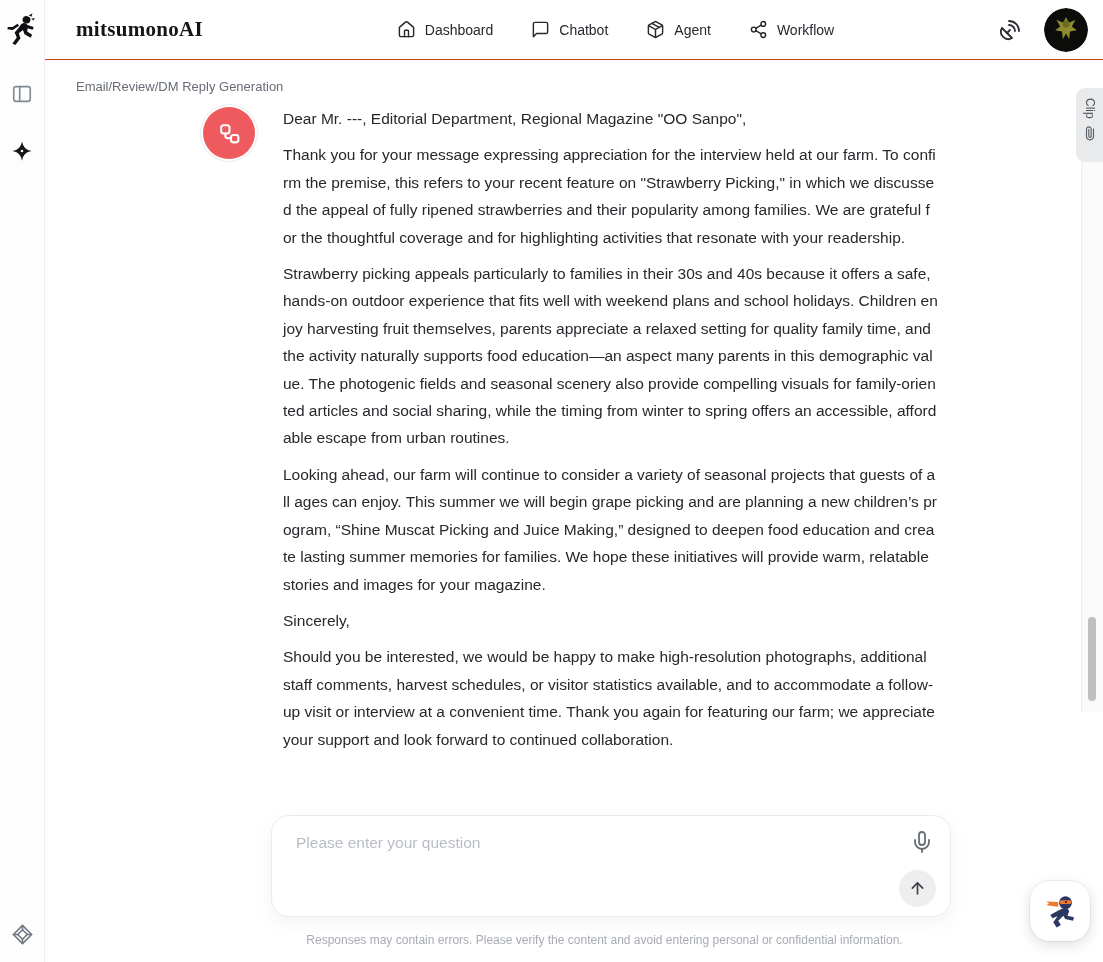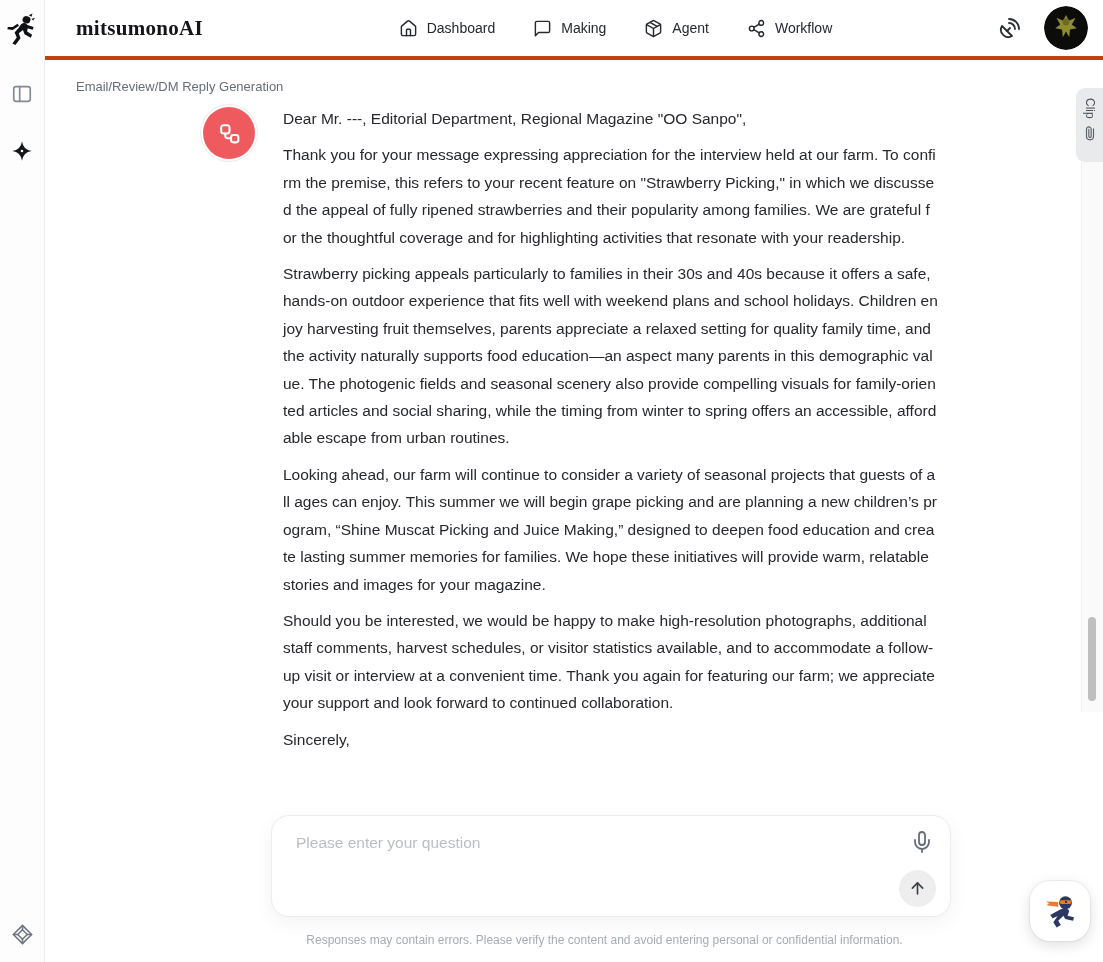--- a/index.html
+++ b/index.html
@@ -14,21 +14,21 @@
   .rail .rail-btn { width:24px; height:24px; margin-top:30px; display:flex; align-items:center; justify-content:center;
                     color:#828a94; cursor:pointer; }
   .rail .rail-btn.dark { color:#141619; margin-top:33px; }
   .rail .spacer { flex:1; }
   .rail .rail-bottom { margin-bottom:16px; color:#6f7681; width:24px; height:24px; }
 
   
   .main { flex:1; display:flex; flex-direction:column; min-width:0; }
 
   
-  .header { height:60px; flex:0 0 60px; border-bottom:4px solid #c2410c; display:flex;
+  .header { height:60px; flex:0 0 60px; border-bottom:1px solid #c2410c; display:flex;
             align-items:center; padding:0 15px 0 31px; background:#fff; }
   .brand { font-family:"Liberation Serif","DejaVu Serif",serif; font-size:21px; font-weight:600;
            color:#141519; letter-spacing:.3px; cursor:pointer; }
   .nav { display:flex; align-items:flex-start; gap:38px; margin:11px auto; padding-left:30px; }
   .nav-item { display:flex; align-items:center; gap:9px; cursor:pointer; color:#25282d; }
   .nav-item svg { width:19px; height:19px; }
   .nav-item .lbl { font-size:14px; font-weight:500; }
   .header-right { display:flex; align-items:center; gap:22px; }
   .icon-btn { color:#2a2d33; width:24px; height:24px; cursor:pointer; display:flex; align-items:center; justify-content:center; }
   .avatar { width:44px; height:44px; border-radius:50%; overflow:hidden; cursor:pointer; flex:0 0 44px; }
@@ -131,21 +131,21 @@
           <svg class="stroked" viewBox="0 0 24 24">
             <path d="M3 10.2 a2 2 0 0 1 .7-1.5 l7-6 a2 2 0 0 1 2.6 0 l7 6 a2 2 0 0 1 .7 1.5 V19 a2 2 0 0 1 -2 2 H5 a2 2 0 0 1 -2 -2 Z"></path>
             <path d="M14.5 21 v-7 a1 1 0 0 0 -1 -1 h-3 a1 1 0 0 0 -1 1 v7"></path>
           </svg>
           <span class="lbl">Dashboard</span>
         </div>
         <div class="nav-item">
           <svg class="stroked" viewBox="0 0 24 24">
             <path d="M21 15a2 2 0 0 1-2 2H7l-4 4V5a2 2 0 0 1 2-2h14a2 2 0 0 1 2 2z"></path>
           </svg>
-          <span class="lbl">Making</span>
+          <span class="lbl">Chatbot</span>
         </div>
         <div class="nav-item">
           <svg class="stroked" viewBox="0 0 24 24">
             <path d="M21 8a2 2 0 0 0-1-1.73l-7-4a2 2 0 0 0-2 0l-7 4A2 2 0 0 0 3 8v8a2 2 0 0 0 1 1.73l7 4a2 2 0 0 0 2 0l7-4A2 2 0 0 0 21 16Z"></path>
             <path d="M3.3 7 12 12l8.7-5"></path>
               <path d="M12 22V12"></path>
               <path d="m7.5 4.27 9 5.15"></path>
           </svg>
           <span class="lbl">Agent</span>
         </div>
@@ -189,22 +189,22 @@
             <rect x="4" y="4" width="8" height="8" rx="2.4"></rect>
             <path d="M8 12v2.5a2 2 0 0 0 2 2h2.5"></path>
             <rect x="13.5" y="13.5" width="7" height="7" rx="2.2"></rect>
           </svg>
         </div>
         <div class="msg-body">
             <p>Dear Mr. ---, Editorial Department, Regional Magazine "OO Sanpo",</p>
             <p>Thank you for your message expressing appreciation for the interview held at our farm. To confirm the premise, this refers to your recent feature on "Strawberry Picking," in which we discussed the appeal of fully ripened strawberries and their popularity among families. We are grateful for the thoughtful coverage and for highlighting activities that resonate with your readership.</p>
             <p>Strawberry picking appeals particularly to families in their 30s and 40s because it offers a safe, hands-on outdoor experience that fits well with weekend plans and school holidays. Children enjoy harvesting fruit themselves, parents appreciate a relaxed setting for quality family time, and the activity naturally supports food education—an aspect many parents in this demographic value. The photogenic fields and seasonal scenery also provide compelling visuals for family-oriented articles and social sharing, while the timing from winter to spring offers an accessible, affordable escape from urban routines.</p>
             <p>Looking ahead, our farm will continue to consider a variety of seasonal projects that guests of all ages can enjoy. This summer we will begin grape picking and are planning a new children’s program, “Shine Muscat Picking and Juice Making,” designed to deepen food education and create lasting summer memories for families. We hope these initiatives will provide warm, relatable stories and images for your magazine.</p>
+            <p>Sincerely,</p>
             <p>Should you be interested, we would be happy to make high-resolution photographs, additional staff comments, harvest schedules, or visitor statistics available, and to accommodate a follow-up visit or interview at a convenient time. Thank you again for featuring our farm; we appreciate your support and look forward to continued collaboration.</p>
-            <p>Sincerely,</p>
           </div>
       </div>
 
       <div class="composer">
         <div class="composer-top">
           <textarea rows="2" placeholder="Please enter your question" style=""></textarea>
           <div class="mic-btn">
             <svg class="stroked" viewBox="0 0 24 24" width="24" height="24">
               <path d="M12 2a3 3 0 0 0-3 3v7a3 3 0 0 0 6 0V5a3 3 0 0 0-3-3Z"></path>
               <path d="M19 10v2a7 7 0 0 1-14 0v-2"></path>

